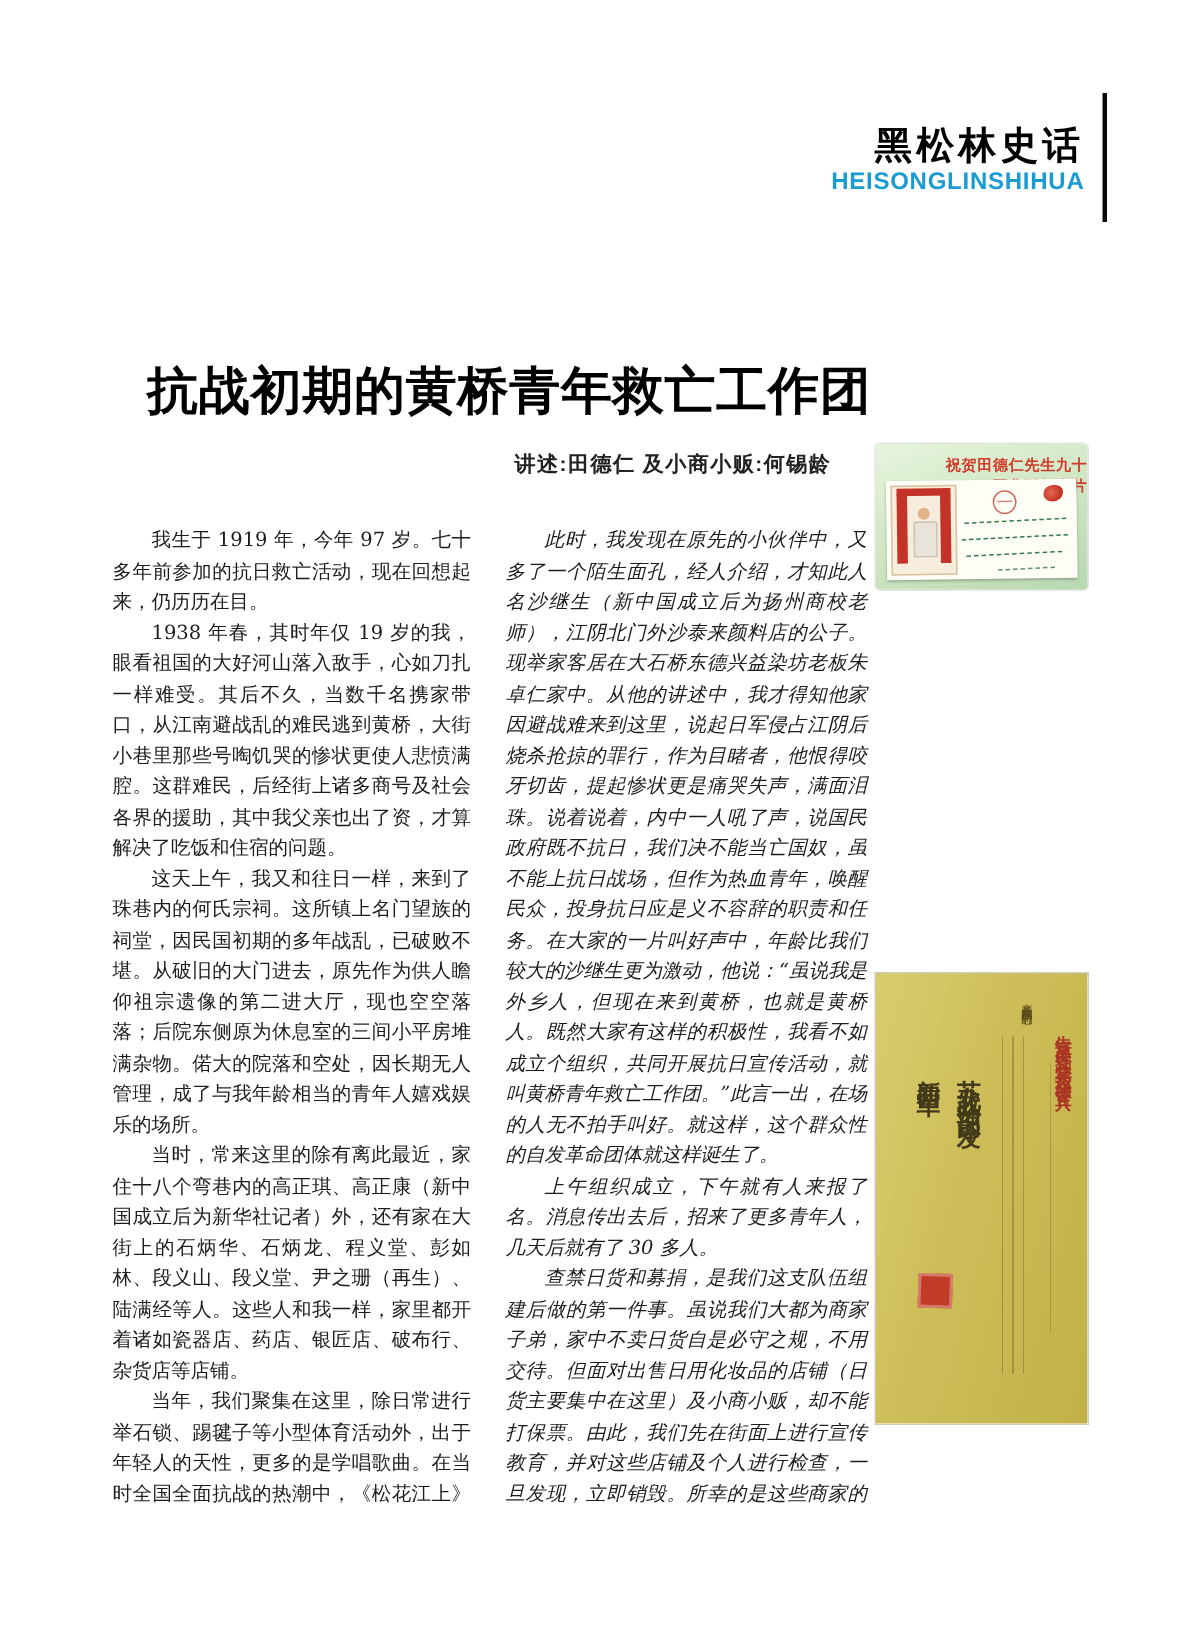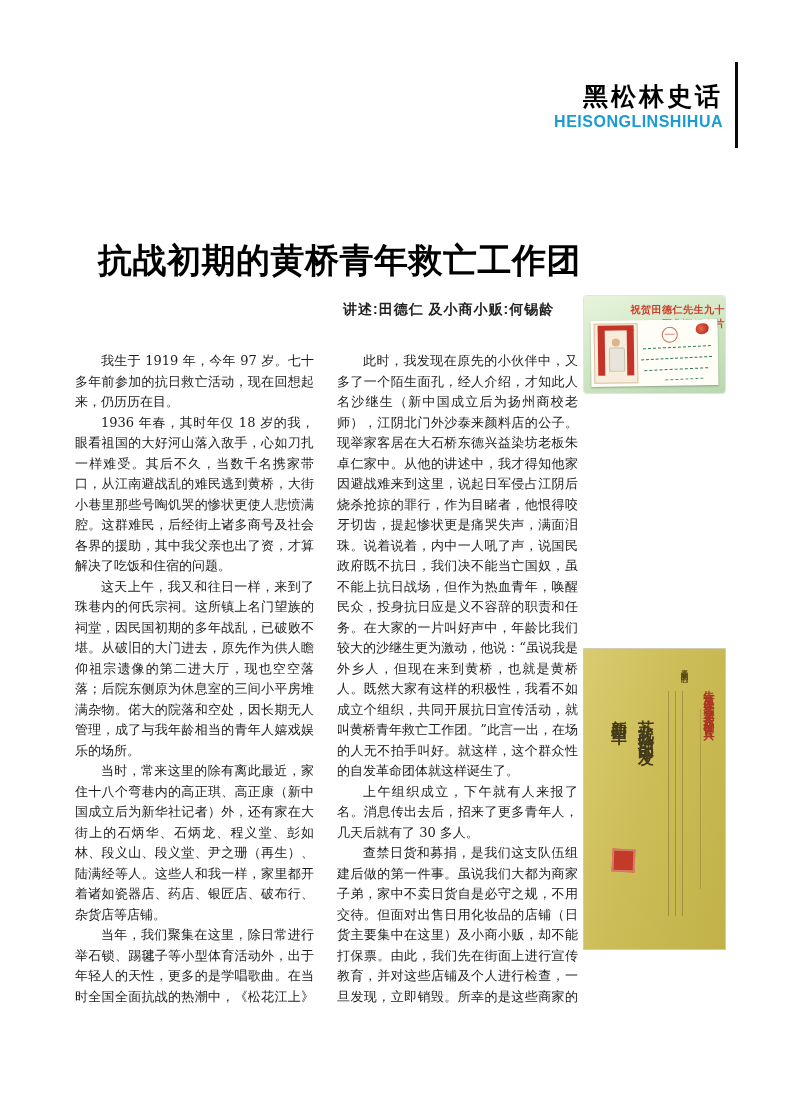--- a/index.html
+++ b/index.html
@@ -16,21 +16,21 @@
   
   .art-title{position:absolute;left:98px;top:238px;margin:0;font-size:34px;font-weight:bold;
              letter-spacing:.5px;color:#000;font-family:"DejaVu Serif",serif;white-space:nowrap;}
   .byline{position:absolute;left:343px;top:301px;font-family:"Liberation Sans",sans-serif;
           font-weight:700;font-size:14px;letter-spacing:1px;color:#222;white-space:nowrap;}
 
   
   .col{position:absolute;top:351px;font-size:13px;line-height:20.5px;text-align:justify;color:#1c1c1c;}
   .col p{margin:0;text-indent:2em;}
   .col-left{left:75px;width:239px;}
-  .col-right{left:337px;width:241px;}
+  .col-right{left:337px;width:241px;font-style:italic;}
 
   
   .fig1{position:absolute;left:584px;top:296px;width:141px;height:97px;margin:0;
         background:linear-gradient(160deg,#e7f4dc 0%,#cde5c2 55%,#b9d8b1 100%);
         border-radius:3px;box-shadow:0 0 0 1px rgba(120,160,120,.25);}
   .fig1-title{margin-top:7px;text-align:right;font-size:10px;font-weight:bold;
               color:#cf3b28;letter-spacing:.5px;padding-left:40px;}
   .postcard{position:absolute;left:7px;top:24px;width:127px;height:66px;background:#fffef6;
             transform:rotate(-.8deg);box-shadow:0 1px 2px rgba(0,0,0,.28);}
   .pc-illu{position:absolute;left:3px;top:3px;width:42px;height:58px;background:#f7eddc;
@@ -85,21 +85,21 @@
 
   <div class="hd-cn">黑松林史话</div>
   <div class="hd-en">HEISONGLINSHIHUA</div>
   <div class="hd-bar"></div>
 
   <h1 class="art-title">抗战初期的黄桥青年救亡工作团</h1>
   <div class="byline">讲述:田德仁  及小商小贩:何锡龄</div>
 
   <div class="col col-left">
     <p>我生于 1919 年，今年 97 岁。七十多年前参加的抗日救亡活动，现在回想起来，仍历历在目。</p>
-    <p>1936 年春，其时年仅 18 岁的我，眼看祖国的大好河山落入敌手，心如刀扎一样难受。其后不久，当数千名携家带口，从江南避战乱的难民逃到黄桥，大街小巷里那些号啕饥哭的惨状更使人悲愤满腔。这群难民，后经街上诸多商号及社会各界的援助，其中我父亲也出了资，才算解决了吃饭和住宿的问题。</p>
+    <p>1938 年春，其时年仅 19 岁的我，眼看祖国的大好河山落入敌手，心如刀扎一样难受。其后不久，当数千名携家带口，从江南避战乱的难民逃到黄桥，大街小巷里那些号啕饥哭的惨状更使人悲愤满腔。这群难民，后经街上诸多商号及社会各界的援助，其中我父亲也出了资，才算解决了吃饭和住宿的问题。</p>
     <p>这天上午，我又和往日一样，来到了珠巷内的何氏宗祠。这所镇上名门望族的祠堂，因民国初期的多年战乱，已破败不堪。从破旧的大门进去，原先作为供人瞻仰祖宗遗像的第二进大厅，现也空空落落；后院东侧原为休息室的三间小平房堆满杂物。偌大的院落和空处，因长期无人管理，成了与我年龄相当的青年人嬉戏娱乐的场所。</p>
     <p>当时，常来这里的除有离此最近，家住十八个弯巷内的高正琪、高正康（新中国成立后为新华社记者）外，还有家在大街上的石炳华、石炳龙、程义堂、彭如林、段义山、段义堂、尹之珊（再生）、陆满经等人。这些人和我一样，家里都开着诸如瓷器店、药店、银匠店、破布行、杂货店等店铺。</p>
     <p>当年，我们聚集在这里，除日常进行举石锁、踢毽子等小型体育活动外，出于年轻人的天性，更多的是学唱歌曲。在当时全国全面抗战的热潮中，《松花江上》《救亡进行曲》等抗战歌曲已风靡全国，并已传到黄桥，这在全镇文化娱乐活动十分匮乏的情况下，成了我们聚集在一起的主要原因。</p>
   </div>
 
   <div class="col col-right">
     <p>此时，我发现在原先的小伙伴中，又多了一个陌生面孔，经人介绍，才知此人名沙继生（新中国成立后为扬州商校老师），江阴北门外沙泰来颜料店的公子。现举家客居在大石桥东德兴益染坊老板朱卓仁家中。从他的讲述中，我才得知他家因避战难来到这里，说起日军侵占江阴后烧杀抢掠的罪行，作为目睹者，他恨得咬牙切齿，提起惨状更是痛哭失声，满面泪珠。说着说着，内中一人吼了声，说国民政府既不抗日，我们决不能当亡国奴，虽不能上抗日战场，但作为热血青年，唤醒民众，投身抗日应是义不容辞的职责和任务。在大家的一片叫好声中，年龄比我们较大的沙继生更为激动，他说：“虽说我是外乡人，但现在来到黄桥，也就是黄桥人。既然大家有这样的积极性，我看不如成立个组织，共同开展抗日宣传活动，就叫黄桥青年救亡工作团。”此言一出，在场的人无不拍手叫好。就这样，这个群众性的自发革命团体就这样诞生了。</p>
     <p>上午组织成立，下午就有人来报了名。消息传出去后，招来了更多青年人，几天后就有了 30 多人。</p>
     <p>查禁日货和募捐，是我们这支队伍组建后做的第一件事。虽说我们大都为商家子弟，家中不卖日货自是必守之规，不用交待。但面对出售日用化妆品的店铺（日货主要集中在这里）及小商小贩，却不能打保票。由此，我们先在街面上进行宣传教育，并对这些店铺及个人进行检查，一旦发现，立即销毁。所幸的是这些商家的觉悟都很高，如当时市面上流传很广，到处贴有八字胡人头像广告的仁丹，因是日货，商家见到我们的宣传后，早就作自行处理，</p>
   </div>

